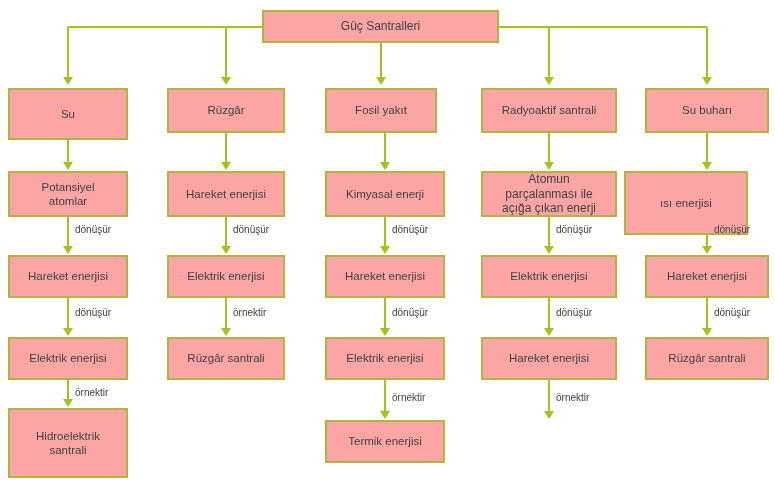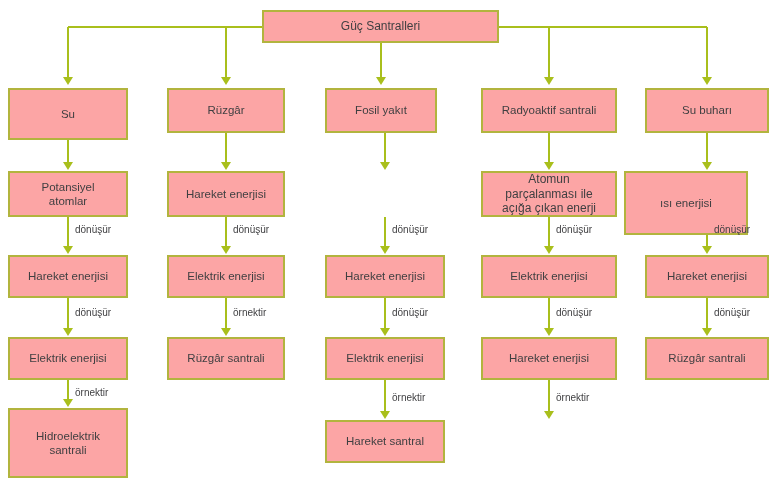--- a/index.html
+++ b/index.html
@@ -130,23 +130,24 @@
   <span class="edge-label" style="left:75px;top:387px">örnektir</span>
 
   <div class="node" style="left:167px;top:88px;width:118px;height:45px">Rüzgâr</div>
   <div class="node" style="left:167px;top:171px;width:118px;height:46px">Hareket enerjisi</div>
   <div class="node" style="left:167px;top:255px;width:118px;height:43px">Elektrik enerjisi</div>
   <div class="node" style="left:167px;top:337px;width:118px;height:43px">Rüzgâr santrali</div>
   <span class="edge-label" style="left:233px;top:224px">dönüşür</span>
   <span class="edge-label" style="left:233px;top:307px">örnektir</span>
 
   <div class="node" style="left:325px;top:88px;width:112px;height:45px">Fosil yakıt</div>
+  <div class="node" style="left:325px;top:171px;width:120px;height:46px">Kimyasal enerji</div>
   <div class="node" style="left:325px;top:255px;width:120px;height:43px">Hareket enerjisi</div>
   <div class="node" style="left:325px;top:337px;width:120px;height:43px">Elektrik enerjisi</div>
-  <div class="node" style="left:325px;top:420px;width:120px;height:43px">Hareket santral</div>
+  <div class="node" style="left:325px;top:420px;width:120px;height:43px">Termik enerjisi</div>
   <span class="edge-label" style="left:392px;top:224px">dönüşür</span>
   <span class="edge-label" style="left:392px;top:307px">dönüşür</span>
   <span class="edge-label" style="left:392px;top:392px">örnektir</span>
 
   <div class="node" style="left:481px;top:88px;width:136px;height:45px">Radyoaktif santrali</div>
   <div class="node small" style="left:481px;top:171px;width:136px;height:46px">Atomun parçalanması ile açığa çıkan enerji</div>
   <div class="node" style="left:481px;top:255px;width:136px;height:43px">Elektrik enerjisi</div>
   <div class="node" style="left:481px;top:337px;width:136px;height:43px">Hareket enerjisi</div>
   <span class="edge-label" style="left:556px;top:224px">dönüşür</span>
   <span class="edge-label" style="left:556px;top:307px">dönüşür</span>

